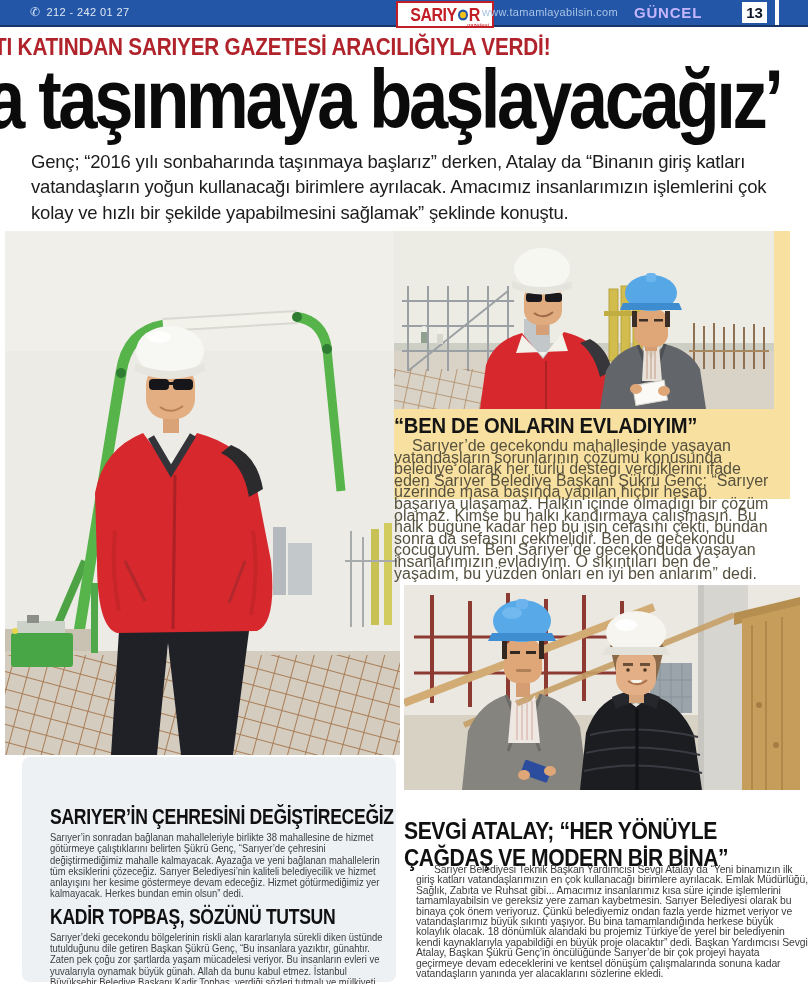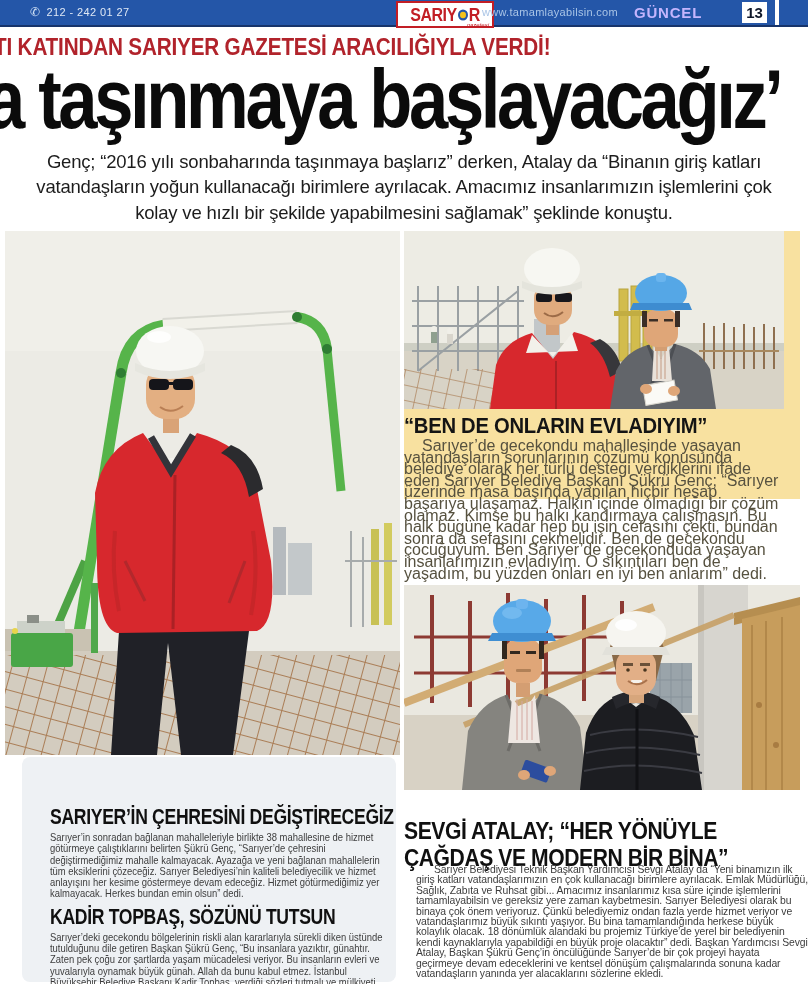--- a/index.html
+++ b/index.html
@@ -15,30 +15,30 @@
   .logo-word{color:#c21e25;font-weight:bold;font-size:16px;letter-spacing:-0.5px;display:flex;align-items:center;transform:scaleY(1.1);}
   .logo-emblem{display:inline-block;width:10px;height:10px;border-radius:50%;background:#f3c21b;border:2px solid #2456a8;box-sizing:border-box;margin:0 1px;}
   .logo-tagline{position:absolute;right:3px;bottom:-2px;font-size:6px;font-style:italic;color:#c21e25;}
   .tb-site{position:absolute;left:482px;top:6px;color:#a9c4e6;font-size:11px;letter-spacing:.3px;text-decoration:none;}
   .tb-section{position:absolute;left:634px;top:4px;color:#c4b5fd;font-weight:bold;font-size:15px;letter-spacing:.8px;}
   .tb-pagebox{position:absolute;left:742px;top:2px;width:25px;height:21px;background:#fff;color:#0f172a;font-weight:bold;font-size:15px;display:flex;align-items:center;justify-content:center;}
   .tb-notch{position:absolute;left:775px;top:0;width:4px;height:25px;background:#fff;}
   
   .kicker{position:absolute;left:-6px;top:34px;color:#b1232b;font-weight:bold;font-size:23px;white-space:nowrap;transform:scaleX(.9);transform-origin:left top;letter-spacing:-0.2px;}
   .headline{position:absolute;left:-14px;top:52px;color:#0b0b0b;font-weight:bold;font-size:84px;line-height:94px;white-space:nowrap;letter-spacing:-4px;transform:scaleX(.84);transform-origin:left top;}
-  .subhead{position:absolute;left:31px;top:149px;width:746px;text-align:center;font-size:18.5px;line-height:25.3px;color:#1c1c1c;letter-spacing:-0.2px;}
+  .subhead{position:absolute;left:31px;top:149px;width:746px;font-size:18.5px;line-height:25.3px;color:#1c1c1c;letter-spacing:-0.2px;}
   
   .photo{display:block;}
   .photo-left{position:absolute;left:5px;top:231px;width:395px;height:524px;}
   .left-panel{position:absolute;left:22px;top:757px;width:374px;height:225px;background:#eef1f4;border-radius:8px;}
   .left-panel-inner{padding:7px 8px 0 28px;margin-top:40px;}
   h2.col-head{margin:0;font-size:22px;line-height:26px;color:#101010;font-weight:bold;letter-spacing:-0.4px;transform:scaleX(.8);transform-origin:left top;white-space:nowrap;}
   .body-sm{margin:2px 0 4px 0;font-size:10.8px;line-height:11.3px;color:#3c3c3c;width:388px;transform:scaleX(.874);transform-origin:left top;}
   
-  .yellow-box{position:absolute;left:404px;top:231px;width:396px;height:268px;background:#f8e1a0;box-sizing:border-box;}
+  .yellow-box{position:absolute;left:394px;top:231px;width:396px;height:268px;background:#f8e1a0;box-sizing:border-box;}
   .photo-top-right{width:380px;height:178px;}
   h2.yellow-head{margin:5px 0 2px 0;font-size:22px;line-height:24px;font-weight:bold;color:#141414;letter-spacing:-0.3px;transform:scaleX(.92);transform-origin:left top;white-space:nowrap;}
   .yellow-body{margin:1px 0 0 0;font-size:16px;line-height:11.6px;color:#56513f;width:376px;text-indent:18px;}
   .photo-bot-right{position:absolute;left:404px;top:585px;width:396px;height:205px;}
   .atalay-head{position:absolute;left:404px;top:797px;margin-top:20px;}
   .atalay-head .hl{font-size:24px;line-height:27px;font-weight:bold;color:#101010;letter-spacing:-0.5px;transform:scaleX(.88);transform-origin:left top;white-space:nowrap;}
   .atalay-body{position:absolute;left:404px;top:853px;width:392px;font-size:10.4px;line-height:10.4px;color:#3c3c3c;letter-spacing:-0.1px;text-indent:18px;margin:12px;}
 </style>
 </head>
 <body>

